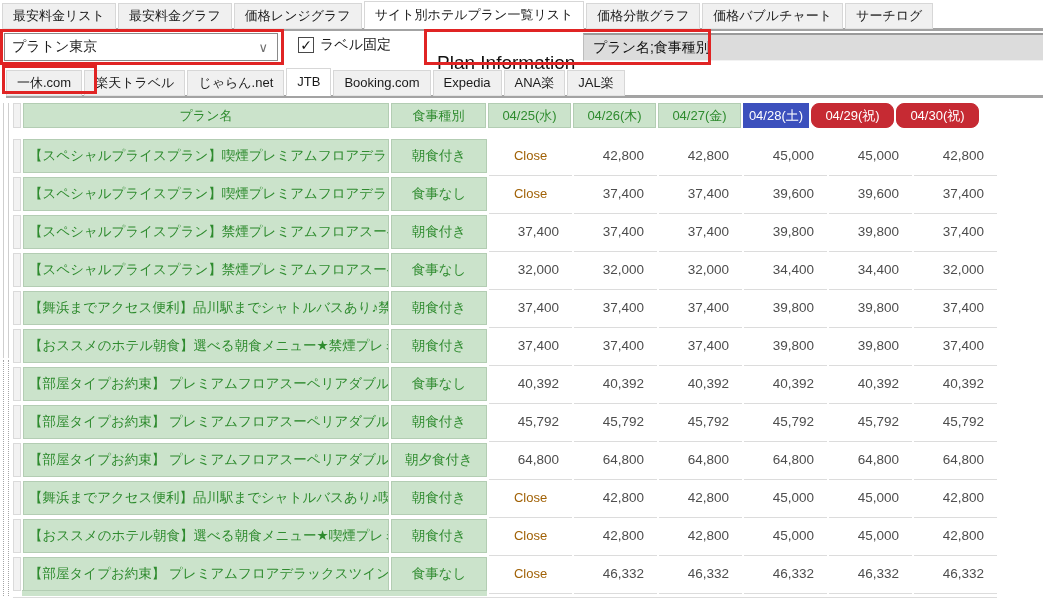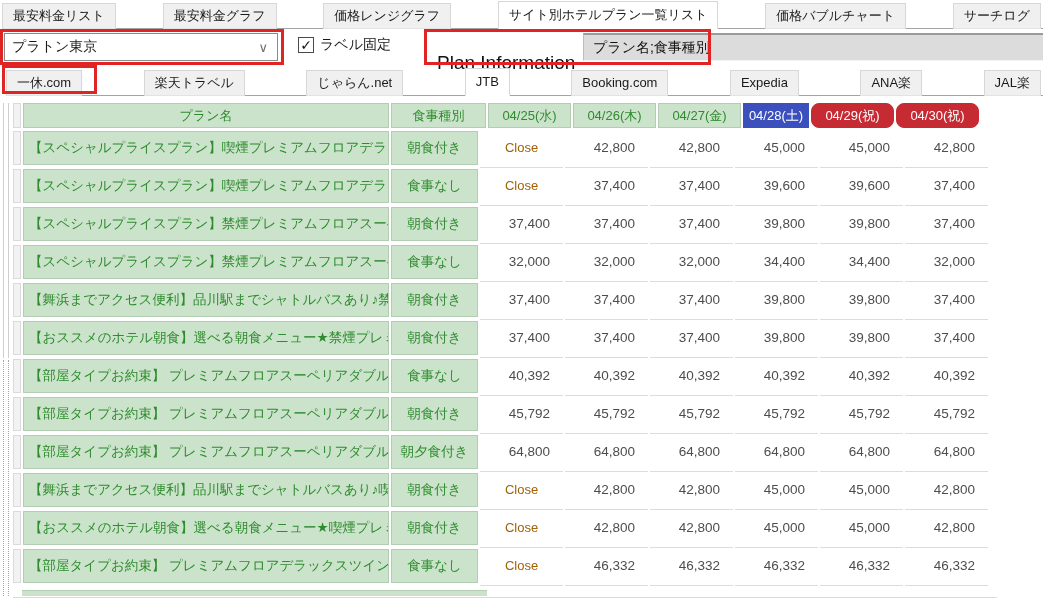--- a/index.html
+++ b/index.html
@@ -8,21 +8,21 @@
     --sat-bg:#3c50bd;
     --hol-bg:#c62a33;
     --annot-red:#e02424;
   }
   html,body{margin:0;padding:0;background:#fff;}
   .screen{
     position:relative;width:1043px;height:602px;background:#fff;overflow:hidden;
     font-family:"Liberation Sans","DejaVu Sans",sans-serif;color:#1a1a1a;
   }
   
-  .tabstrip{position:absolute;display:flex;align-items:flex-end;border-bottom:1px solid #a3a3a3;justify-content:space-between;}
+  .tabstrip{position:absolute;display:flex;align-items:flex-end;border-bottom:3px solid #a3a3a3;}
   #main-tabs{left:2px;top:1px;right:0;height:27px;}
   #site-tabs{left:6px;top:67px;right:0;height:28px;}
   .tab{
     position:relative;bottom:-1px;background:#f0f0f0;border:1px solid #d7d7d7;border-bottom:1px solid #e3e3e3;
     padding:4px 10px 4px;font-size:13px;white-space:nowrap;margin-right:2px;line-height:16px;
   }
   .tab.active{background:#fff;border-bottom:1px solid #fff;padding-top:5px;padding-bottom:5px;z-index:2;}
   
   .combo{
     position:absolute;left:4px;top:33px;width:274px;height:28px;box-sizing:border-box;
@@ -40,52 +40,53 @@
   
   .red-annot{position:absolute;border:3px solid var(--annot-red);box-sizing:border-box;pointer-events:none;z-index:9;background:transparent;}
   #annot-hotel{left:0;top:29px;width:284px;height:36px;}
   #annot-planinfo{left:424px;top:29px;width:287px;height:36px;}
   #annot-site{left:2px;top:65px;width:95px;height:29px;}
   
   .splitter-solid{position:absolute;width:0;border-left:1px solid #cfcfcf;}
   .splitter-dotted{position:absolute;width:0;border-left:1px dotted #a6a6a6;}
   
   #table{position:absolute;left:13px;top:103px;}
-  .hrow{display:flex;gap:2px;height:25px;margin-bottom:3px;}
+  .hrow{display:flex;gap:2px;height:25px;margin-bottom:11px;}
   .hcell{box-sizing:border-box;height:25px;line-height:23px;text-align:center;font-size:13px;
       background:var(--green-bg);color:var(--green-text);border:1px solid #b3cdb3;white-space:nowrap;overflow:hidden;}
   .hcell.rowhead{width:8px;background:#f2f2f2;border-color:#dadada;}
   .hcell.plan{width:366px;}
   .hcell.meal{width:95px;}
   .hcell.weekday{width:83px;}
   .hcell.saturday{width:66px;background:var(--sat-bg);color:#fff;border-color:var(--sat-bg);}
   .hcell.holiday{width:83px;background:var(--hol-bg);color:#fff;border-color:var(--hol-bg);border-radius:8px;}
   .trow{display:flex;gap:2px;height:38px;}
   .cell-rowhead{width:8px;height:34px;box-sizing:border-box;background:#f2f2f2;border:1px solid #dadada;}
   .cell-plan{width:366px;height:34px;box-sizing:border-box;background:var(--green-bg);border:1px solid #b3cdb3;
       color:var(--green-text);font-size:13.5px;line-height:32px;padding:0 5px;white-space:nowrap;overflow:hidden;}
-  .cell-meal{width:87px;height:34px;box-sizing:border-box;background:var(--green-bg);border:1px solid #b3cdb3;
+  .cell-meal{width:96px;height:34px;box-sizing:border-box;background:var(--green-bg);border:1px solid #b3cdb3;
       color:var(--green-text);font-size:13.5px;line-height:32px;text-align:center;white-space:nowrap;overflow:hidden;}
   .cell-price{width:83px;height:37px;box-sizing:border-box;border-bottom:1px solid #dcdcdc;background:#fff;
       font-size:13.5px;line-height:33px;text-align:right;padding-right:13px;color:#4d4d4d;white-space:nowrap;}
   .cell-price.close{text-align:center;padding-right:0;color:#a16207;font-size:13px;}
   
   #bottom-sliver{position:absolute;left:22px;top:590px;width:465px;height:5px;background:var(--green-bg);border-top:1px solid #b3cdb3;}
   #bottom-line{position:absolute;left:13px;top:597px;width:984px;height:0;border-top:1px solid #dcdcdc;}
 </style>
 </head>
 <body>
 
 <div class="screen">
 
   <div class="tabstrip" id="main-tabs">
       <div class="tab">最安料金リスト</div>
       <div class="tab">最安料金グラフ</div>
       <div class="tab">価格レンジグラフ</div>
       <div class="tab active">サイト別ホテルプラン一覧リスト</div>
+      <div class="tab">価格分散グラフ</div>
       <div class="tab">価格バブルチャート</div>
       <div class="tab">サーチログ</div>
     </div>
 
   <div class="combo">
     <span>プラトン東京</span>
     <span class="combo-arrow">∨</span>
   </div>
   <div class="checkbox-group">
     <span class="cb">

